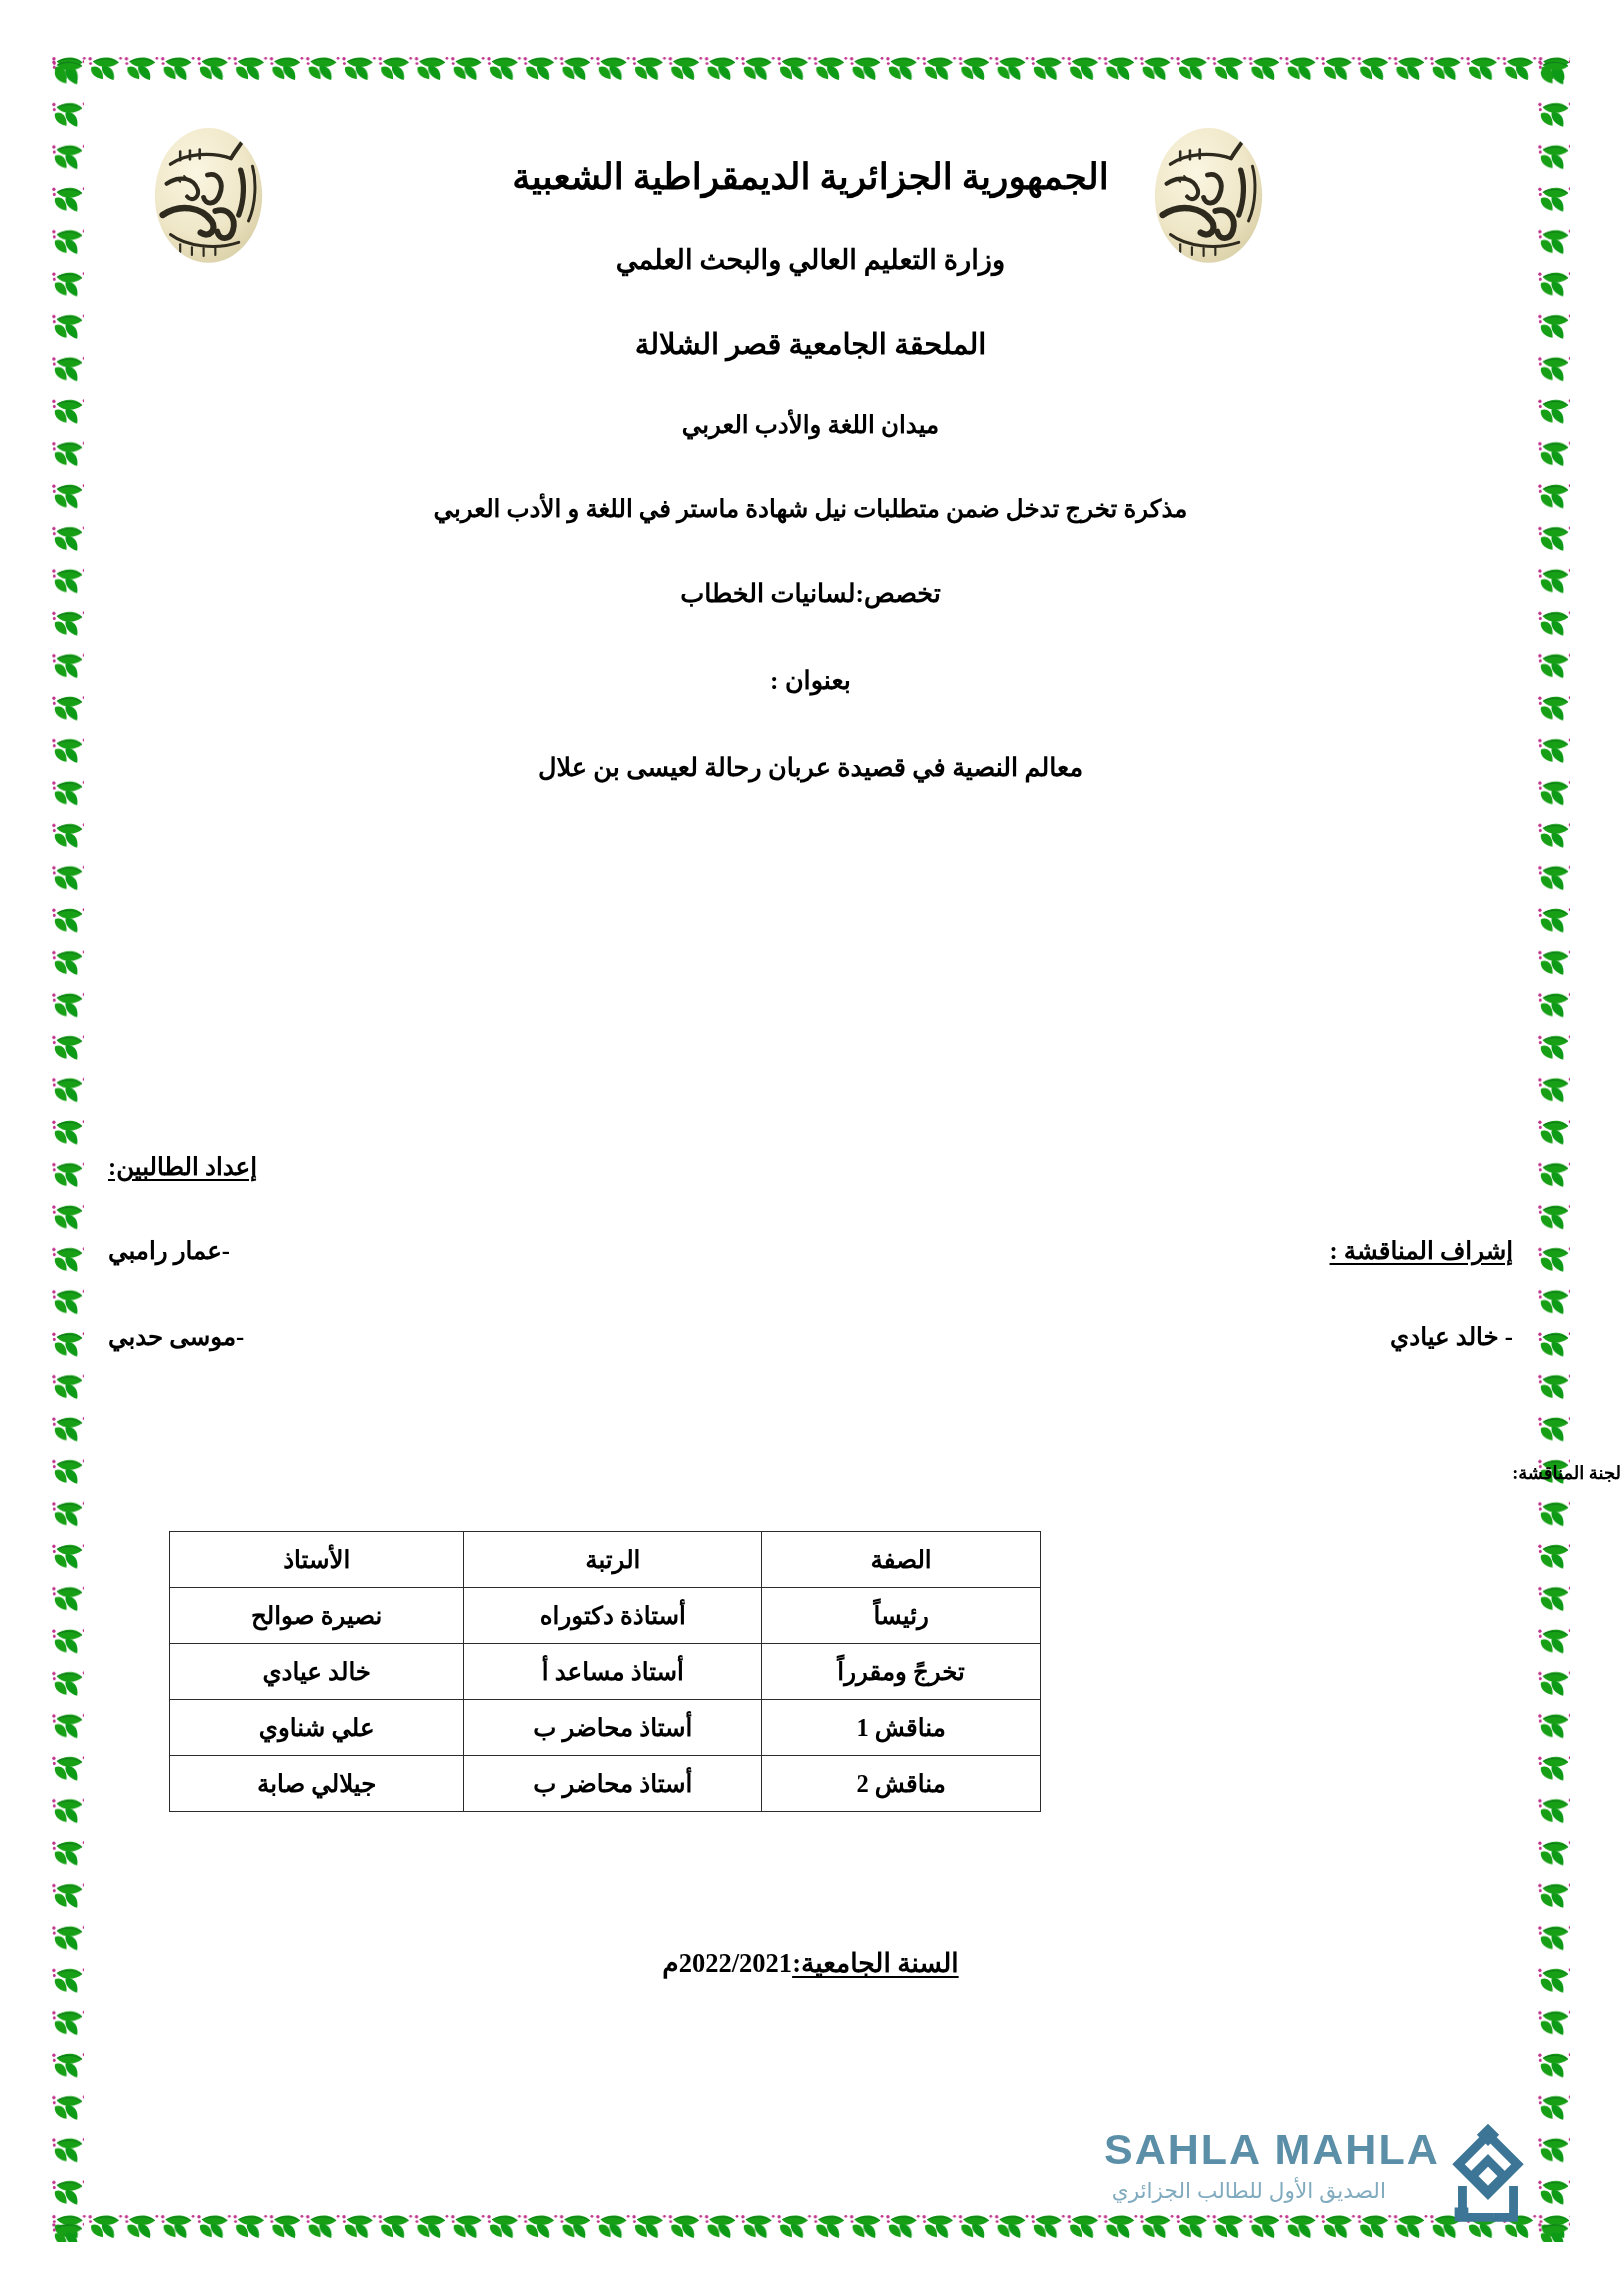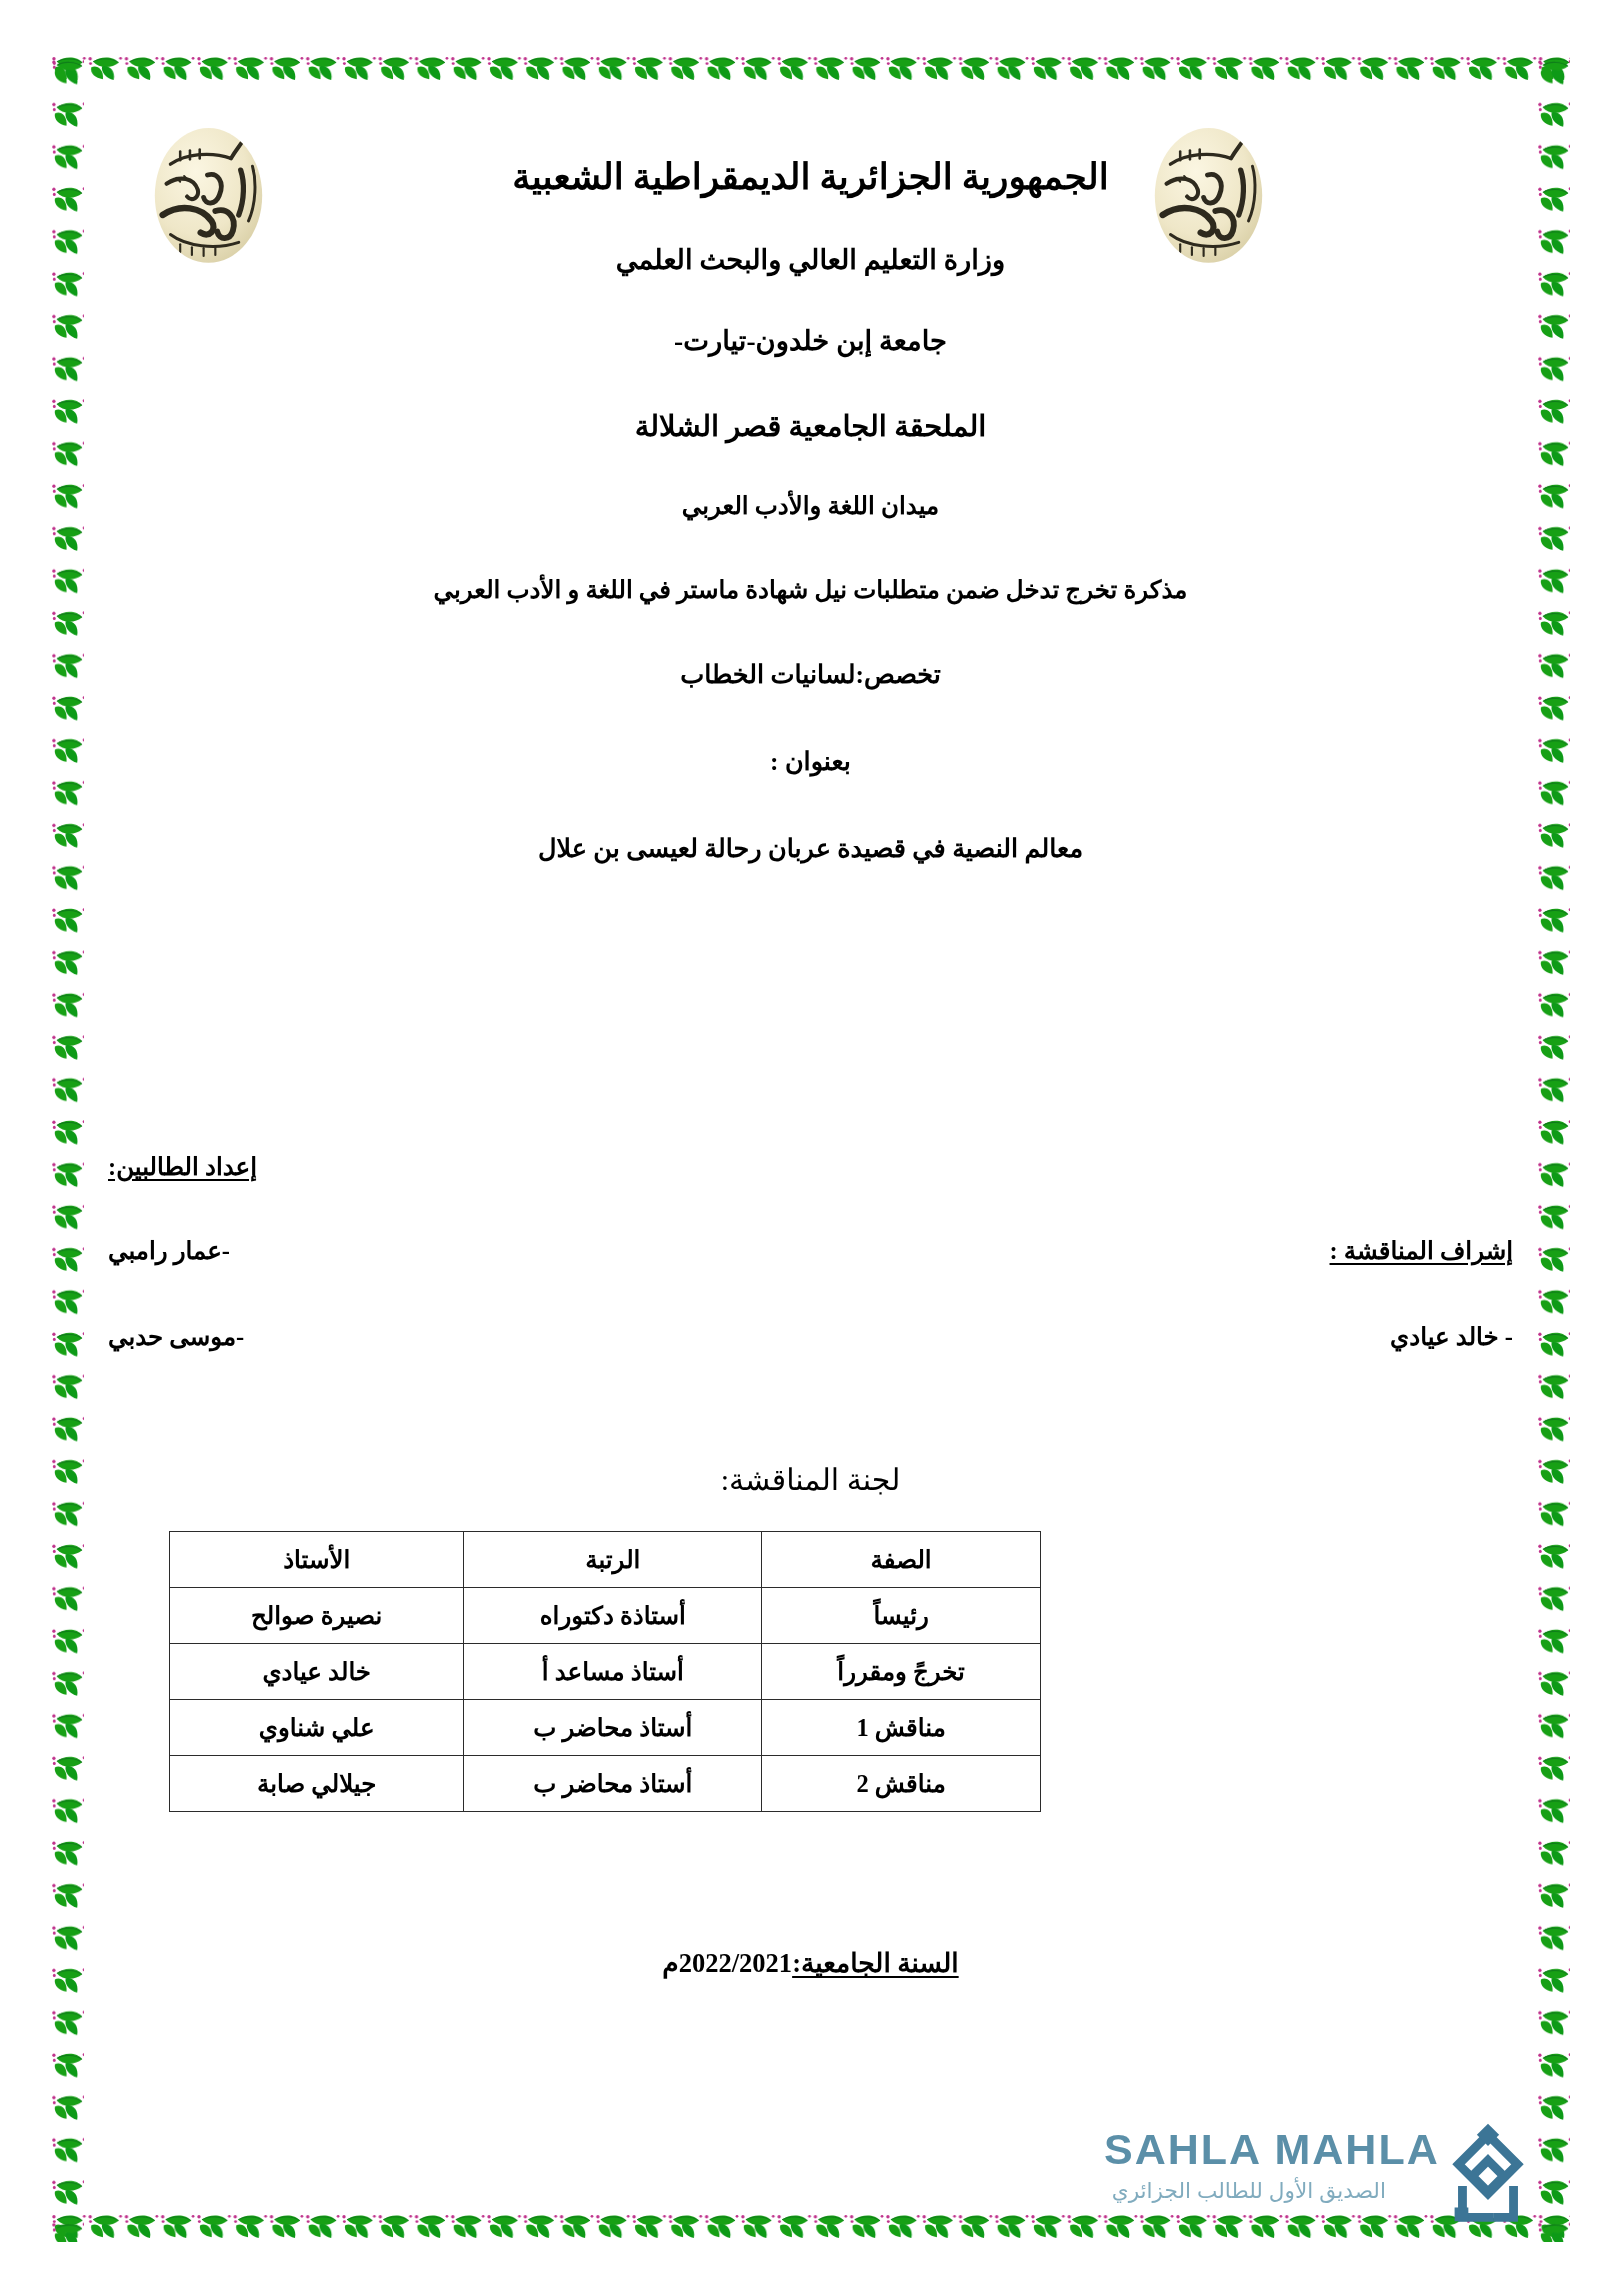--- a/index.html
+++ b/index.html
@@ -75,22 +75,21 @@
   .people-row .col-left{text-align:right;}
   .u{ text-decoration:underline; text-underline-offset:3.9px;}
   .r1{margin-bottom:0;}
   .spacer-a{height:55px;}
   .spacer-b{height:57px;}
 
   
   .jury-label{
     position:absolute;
     left:0;right:0;top:1462px;
-    text-align:center;
-    font-size:30px;font-weight:normal;
+    font-size:18px;font-weight:bold;
   }
   table.jury{
     position:absolute;
     left:169px;
     top:1531px;
     width:872px;
     border-collapse:collapse;
     direction:rtl;
   }
   table.jury td{
@@ -249,21 +248,20 @@
         <path d="M58 130 L58 138" stroke-width="2.2"></path>
         <path d="M70 129 L70 137" stroke-width="2.2"></path>
         <path d="M30 58 l4 4 M38 56 l4 4" stroke-width="2"></path>
       </g>
     </svg>
   </div>
 
   <div class="content">
     <div class="hdr-line l1">الجمهورية الجزائرية الديمقراطية الشعبية</div>
     <div class="hdr-line l2">وزارة التعليم العالي والبحث العلمي</div>
-    <div class="hdr-line l3">جامعة إبن خلدون-تيارت-</div>
     <div class="hdr-line l4">الملحقة الجامعية قصر الشلالة</div>
     <div class="hdr-line l5">ميدان اللغة والأدب العربي</div>
     <div class="hdr-line l6">مذكرة تخرج تدخل ضمن متطلبات نيل شهادة ماستر في اللغة و الأدب العربي</div>
     <div class="hdr-line l7">تخصص:لسانيات الخطاب</div>
     <div class="hdr-line l8">بعنوان  :</div>
     <div class="hdr-line l9">معالم النصية في قصيدة عربان رحالة لعيسى بن علال</div>
   </div>
 
   <div class="people">
     <div class="people-row r1">

